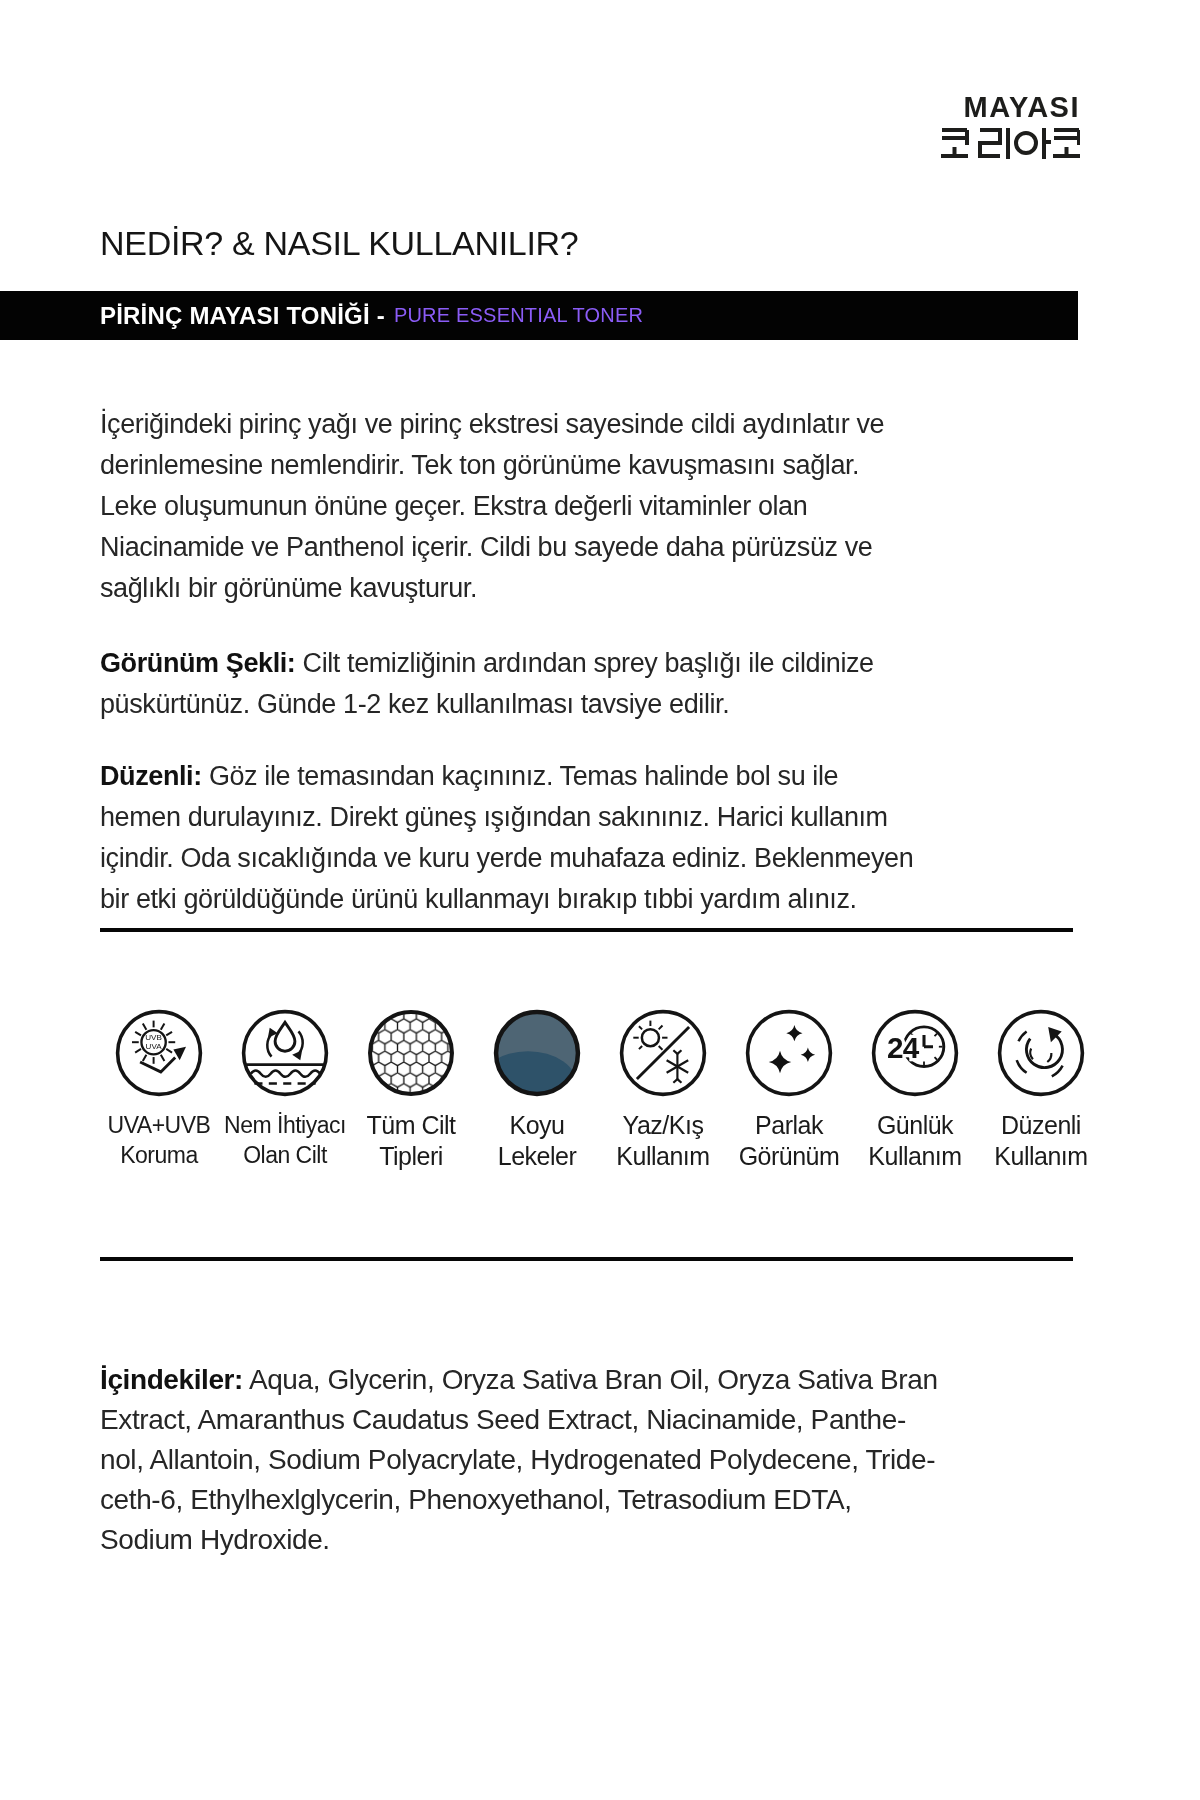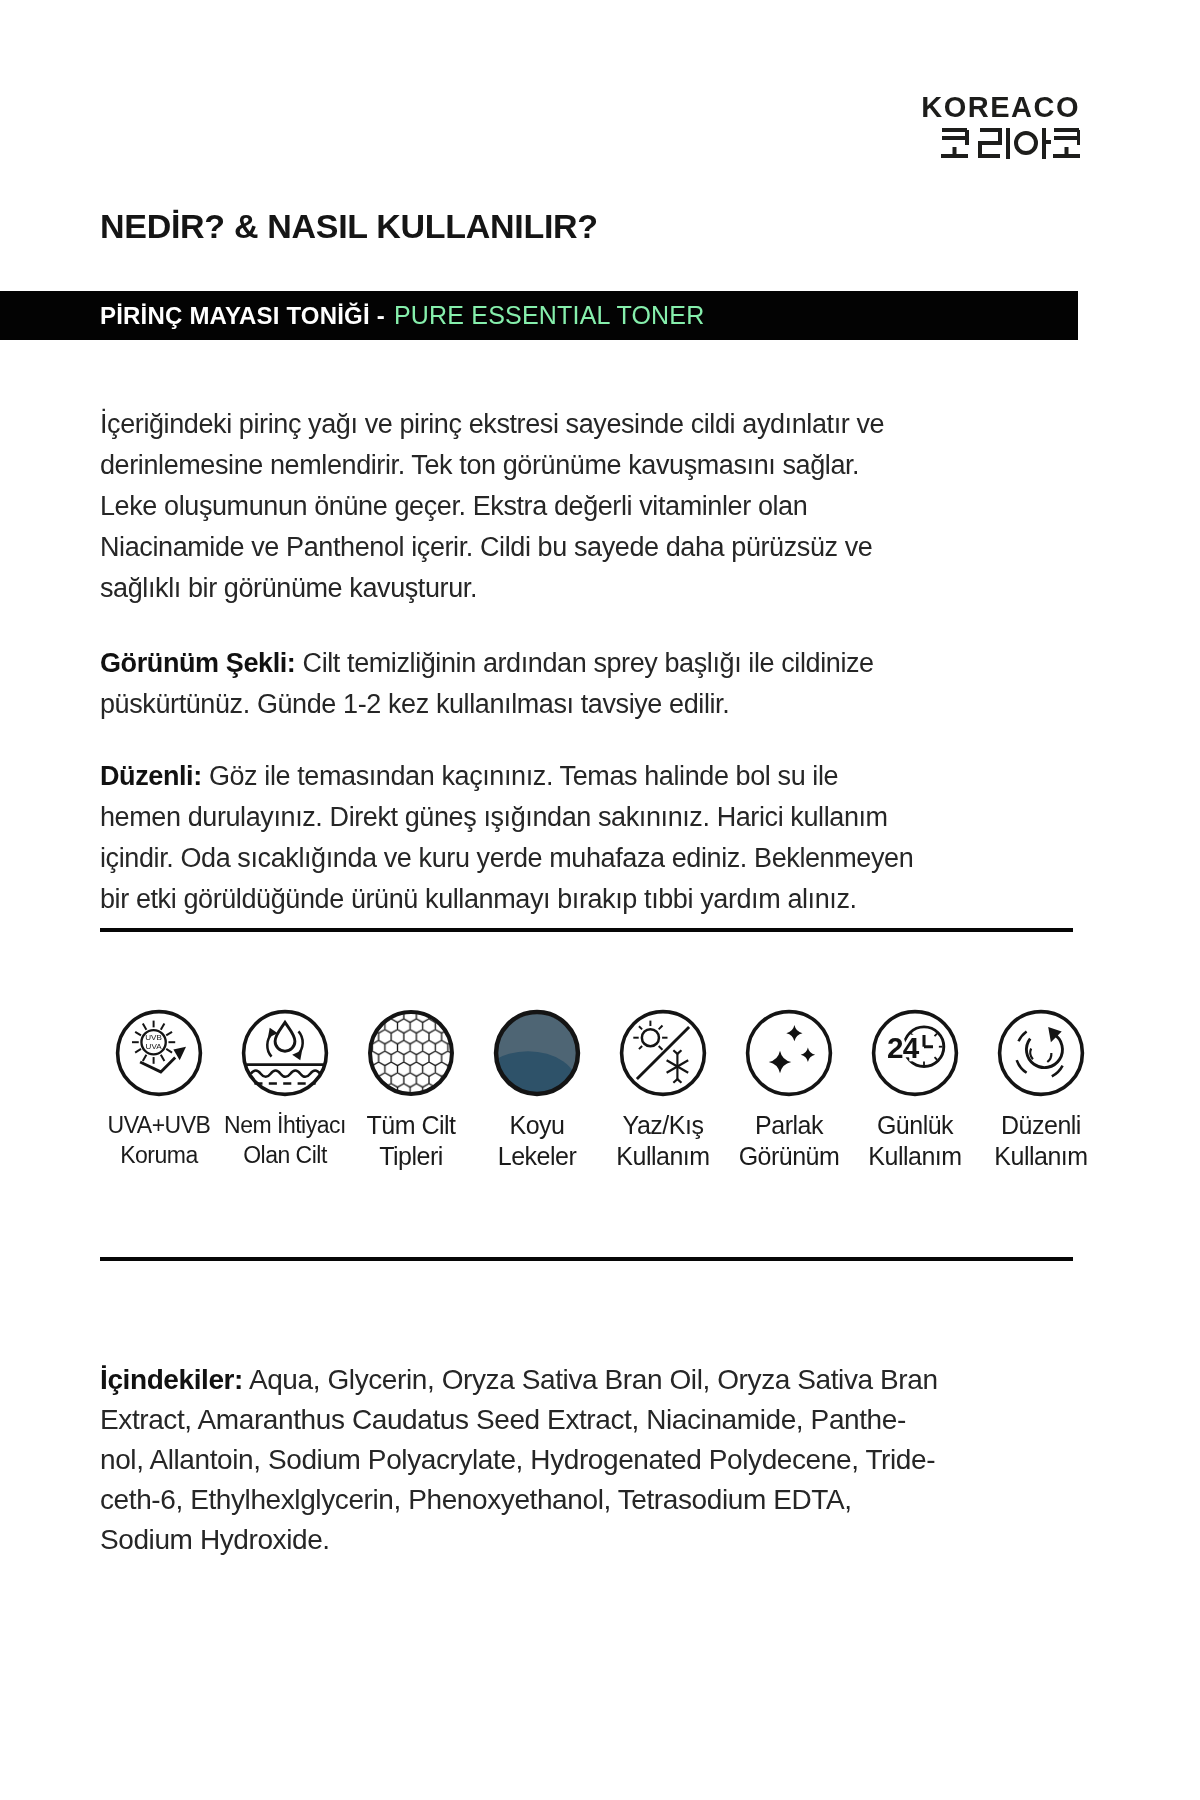--- a/index.html
+++ b/index.html
@@ -5,28 +5,28 @@
   html,body{margin:0;padding:0;background:#ffffff;}
   .page{position:relative;width:1200px;height:1800px;background:#ffffff;overflow:hidden;
         font-family:"Liberation Sans","DejaVu Sans",sans-serif;color:#1e1e1e;}
 
   
   .logo{position:absolute;top:92px;right:120px;text-align:right;}
   .brand{font-size:29px;font-weight:700;letter-spacing:1.5px;color:#1d1d1b;line-height:30px;}
   .korean-svg{display:block;margin-top:4px;margin-left:auto;}
 
   
-  .title{position:absolute;left:100px;top:184px;font-size:34px;font-weight:700;
+  .title{position:absolute;left:100px;top:201px;font-size:34px;font-weight:400;
          letter-spacing:-0.3px;color:#151515;}
 
   
   .banner{position:absolute;left:0;top:291px;width:1078px;height:49px;background:#030303;
           display:flex;align-items:center;padding-left:100px;box-sizing:border-box;}
   .banner .bold{font-weight:700;font-size:24px;color:#ffffff;letter-spacing:0.2px;}
-  .banner .reg{font-weight:400;font-size:25px;color:#86efac;margin-left:9px;letter-spacing:0.2px;}
+  .banner .reg{font-weight:400;font-size:20px;color:#8b5cf6;margin-left:9px;letter-spacing:0.2px;}
 
   
   .para{position:absolute;left:100px;width:960px;font-size:27px;line-height:41px;
         letter-spacing:-0.4px;white-space:pre-line;color:#262626;}
   .lead{font-weight:700;color:#111;}
   #p-desc{top:377px;}
   #p-usage{top:616px;}
   #p-warn{top:729px;}
   #p-ingr{top:1332px;font-size:28px;line-height:40px;}
 
@@ -43,21 +43,21 @@
   .feature.small .flabel{font-size:23px;line-height:30px;}
   svg .stroke{stroke:#141414;fill:none;}
   svg text{font-family:"Liberation Sans","DejaVu Sans",sans-serif;}
 </style>
 </head>
 <body>
 
 <div class="page">
 
   <div class="logo">
-    <div class="brand">KOREACO</div>
+    <div class="brand">MAYASI</div>
     <svg class="korean-svg" width="140" height="36" viewBox="0 0 140 36" aria-label="코리아코">
       <g stroke="#1d1d1b" stroke-width="4" fill="none">
         <path d="M2,4 H27 M2,12 H27 M27,4 V19 M14.5,21 V29 M1,30 H28"></path>
         <path d="M40,4 H60 V17 H40 V30 H60 M68,2 V33"></path>
         <circle cx="86" cy="17" r="10"></circle>
         <path d="M104,2 V33 M104,16 H111"></path>
         <path d="M114,4 H139 M114,12 H139 M139,4 V19 M126.5,21 V29 M113,30 H140"></path>
       </g>
     </svg>
   </div>

